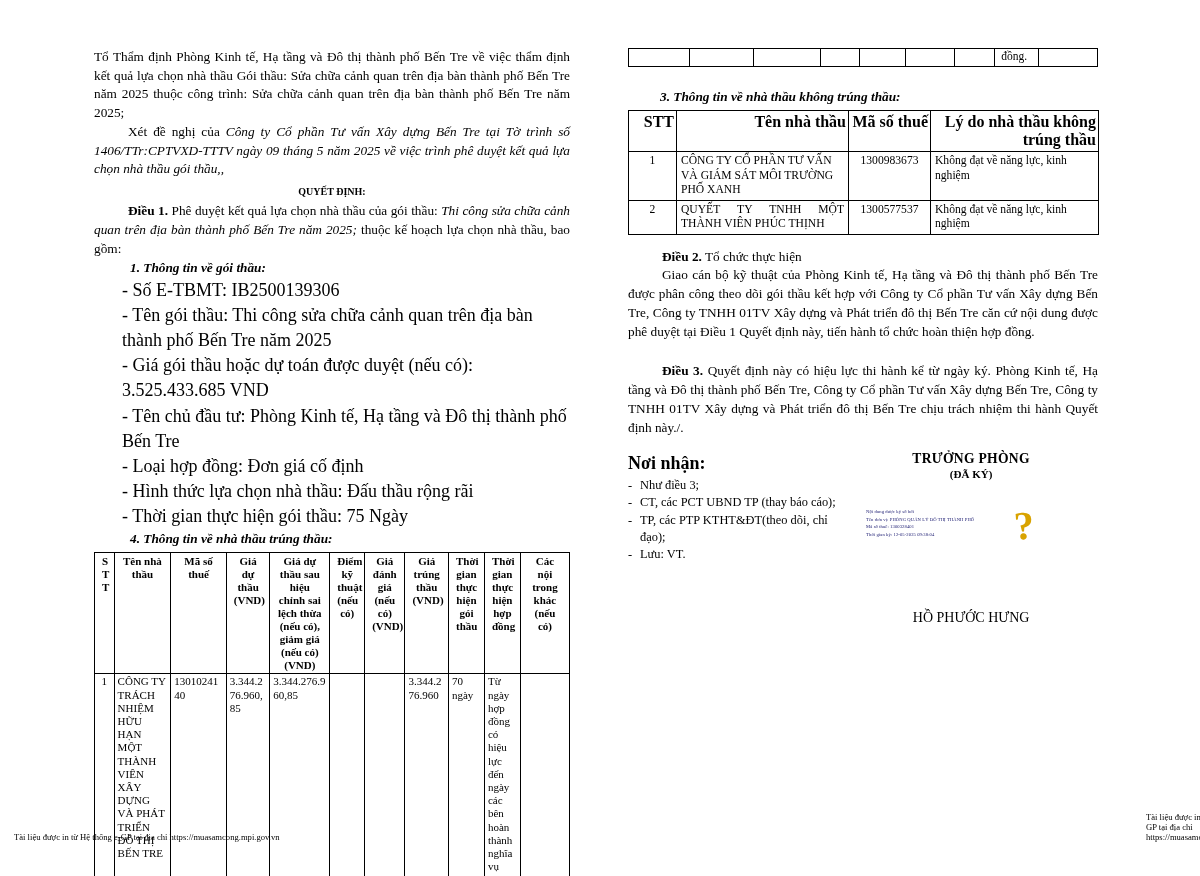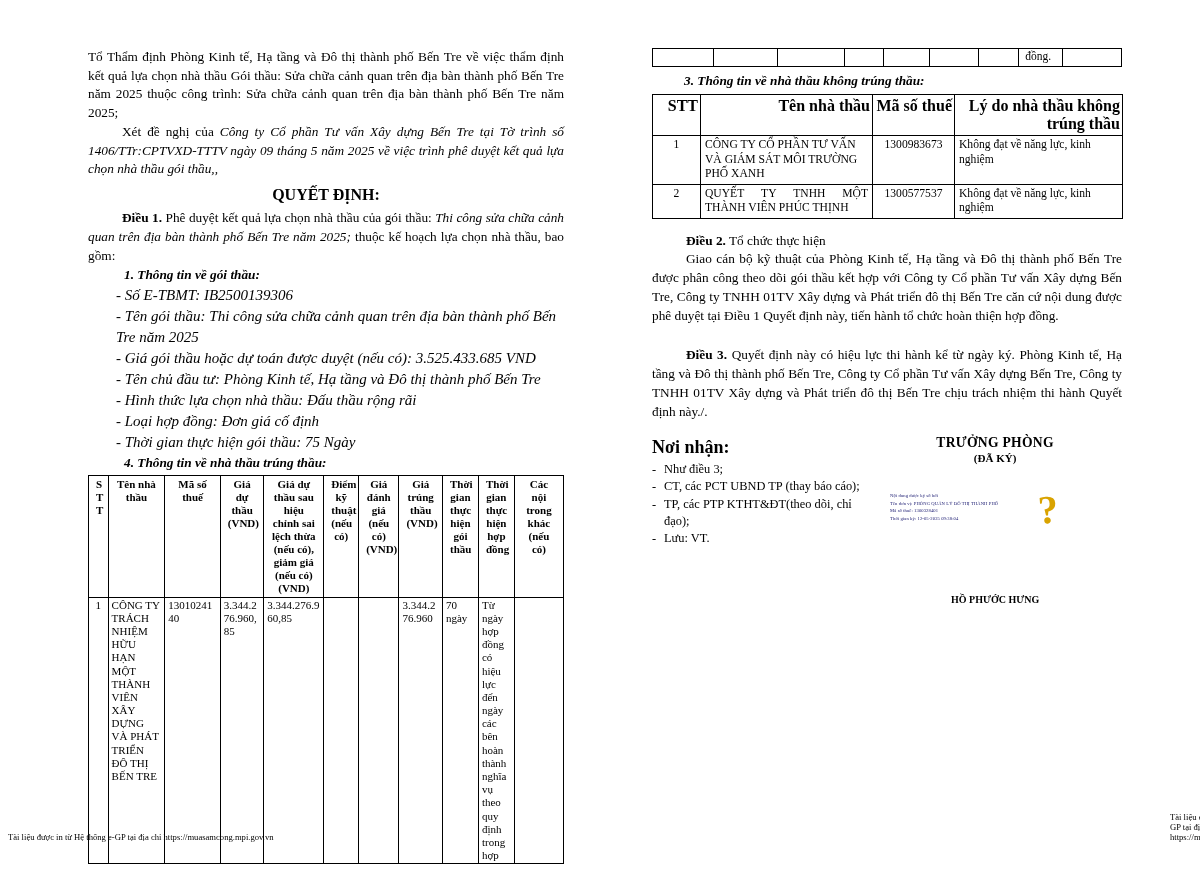--- a/index.html
+++ b/index.html
@@ -15,45 +15,44 @@
     position: relative;
     overflow: hidden;
   }
   .page {
     position: absolute;
     top: 0;
     width: 600px;
     height: 876px;
     box-sizing: border-box;
   }
-  .page-left { left: 0; padding: 48px 36px 0 88px; }
-  .page-right { left: 592px; padding: 48px 70px 0 60px; }
+  .page-left { left: 6px; padding: 48px 36px 0 88px; }
+  .page-right { left: 568px; padding: 48px 70px 0 60px; }
 
   p, div.para {
     margin: 0;
     font-size: 13.3px;
     line-height: 1.41;
     text-align: justify;
   }
   .indent2 { text-indent: 34px; }
   .ital { font-style: italic; }
   .bold { font-weight: bold; }
   .gap { height: 5px; }
 
   .heading-center {
     text-align: center;
     font-weight: bold;
-    font-size: 16px;
+    font-size: 10px;
     margin: 7px 0 5px 0;
   }
   .list-line {
-    font-size: 15px;
+    font-size: 18px;
     line-height: 1.40;
     padding-left: 28px;
-    font-style: italic;
   }
   .sub-head {
     font-size: 13.3px;
     font-weight: bold;
     font-style: italic;
     padding-left: 36px;
     line-height: 1.45;
   }
 
   
@@ -125,21 +124,21 @@
   }
   .sig-left { width: 46%; line-height: 1.42; }
   .sig-right { width: 54%; text-align: center; }
   .noi-nhan { font-weight: bold; font-size: 18px; }
   .nn-line { font-size: 12.4px; line-height: 1.4; }
   .nn-row { display: flex; }
   .nn-dash { width: 12px; flex: none; }
   .nn-txt { flex: 1; }
   .sig-title { font-weight: bold; font-size: 13.6px; letter-spacing: .3px; }
   .sig-sub { font-weight: bold; font-size: 11px; margin-top: 1px; }
-  .sig-name { font-weight: bold; font-size: 10px; margin-top: 56px; }
+  .sig-name { font-weight: normal; font-size: 14px; margin-top: 56px; }
 
   .stamp {
     position: relative;
     margin: 28px auto 0 auto;
     width: 210px;
     height: 46px;
   }
   .stamp-text {
     font-size: 4.6px;
     color: #16166e;
@@ -181,22 +180,22 @@
   <div class="heading-center">QUYẾT ĐỊNH:</div>
 
   <p class="para indent2"><span class="bold">Điều 1.</span><span> Phê duyệt kết quả lựa chọn nhà thầu của gói thầu: </span><span class="ital">Thi công sửa chữa cảnh quan trên địa bàn thành phố Bến Tre năm 2025;</span><span> thuộc kế hoạch lựa chọn nhà thầu, bao gồm:</span></p>
 
   <div class="sub-head">1. Thông tin về gói thầu:</div>
 
   <div class="list-line">- Số E-TBMT: IB2500139306</div>
   <div class="list-line">- Tên gói thầu: Thi công sửa chữa cảnh quan trên địa bàn thành phố Bến Tre năm 2025</div>
   <div class="list-line">- Giá gói thầu hoặc dự toán được duyệt (nếu có): 3.525.433.685 VND</div>
   <div class="list-line">- Tên chủ đầu tư: Phòng Kinh tế, Hạ tầng và Đô thị thành phố Bến Tre</div>
+  <div class="list-line">- Loại hợp đồng: Đơn giá cố định</div>
   <div class="list-line">- Hình thức lựa chọn nhà thầu: Đấu thầu rộng rãi</div>
-  <div class="list-line">- Loại hợp đồng: Đơn giá cố định</div>
   <div class="list-line">- Thời gian thực hiện gói thầu: 75 Ngày</div>
 
   <div class="sub-head">4. Thông tin về nhà thầu trúng thầu:</div>
 
   <table class="tbl-winner">
     <colgroup>
       <col style="width:18px">
       <col style="width:52px">
       <col style="width:51px">
       <col style="width:40px">
@@ -265,21 +264,21 @@
         <td>&nbsp;</td>
         <td>&nbsp;</td>
         <td>&nbsp;</td>
         <td>&nbsp;</td>
         <td class="dong">đồng.</td>
         <td>&nbsp;</td>
       </tr>
     </tbody>
   </table>
 
-  <div class="sub-head" style="padding-left:32px;margin-top:4px;">3. Thông tin về nhà thầu không trúng thầu:</div>
+  <div class="sub-head" style="padding-left:32px;margin-top:20px;">3. Thông tin về nhà thầu không trúng thầu:</div>
 
   <table class="tbl-losers">
     <colgroup>
       <col style="width:48px">
       <col style="width:172px">
       <col style="width:82px">
       <col style="width:168px">
     </colgroup>
     <thead>
       <tr>

